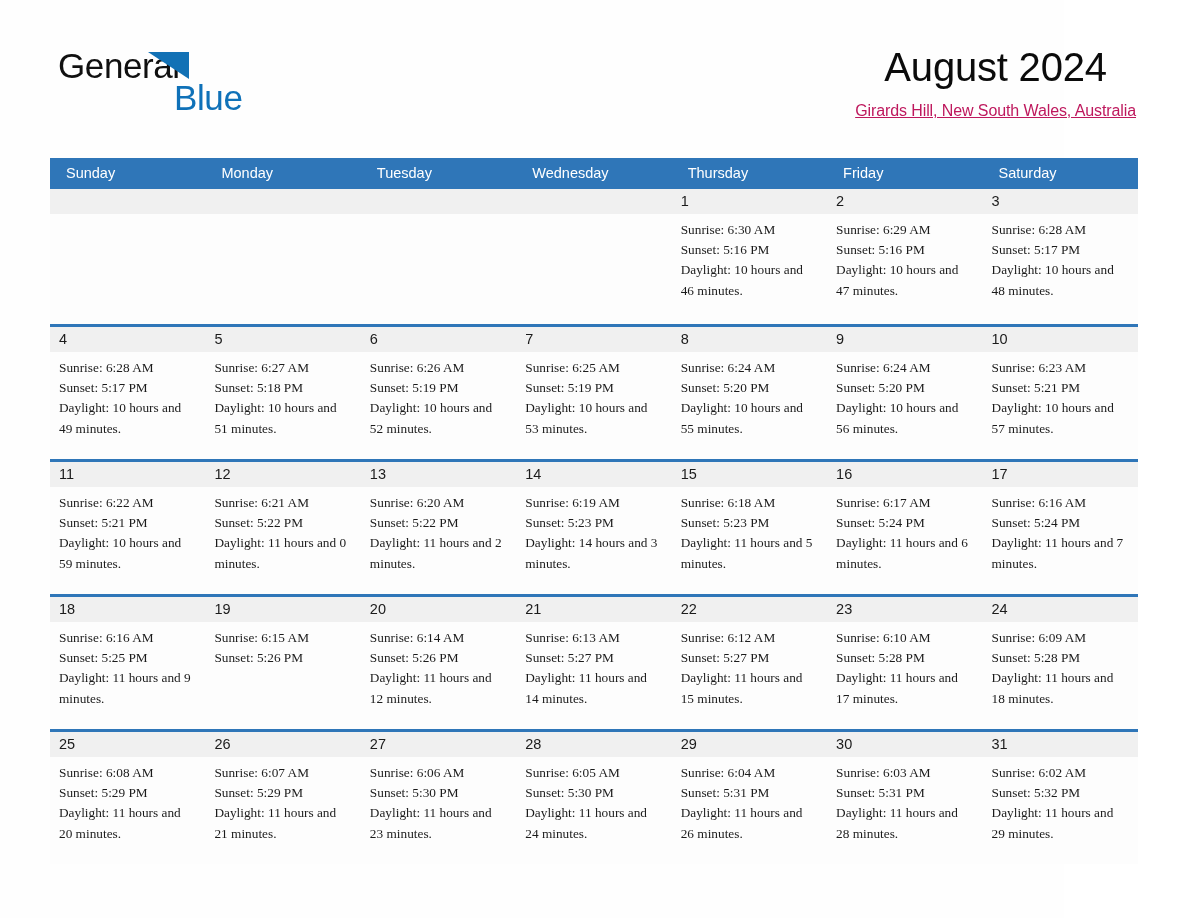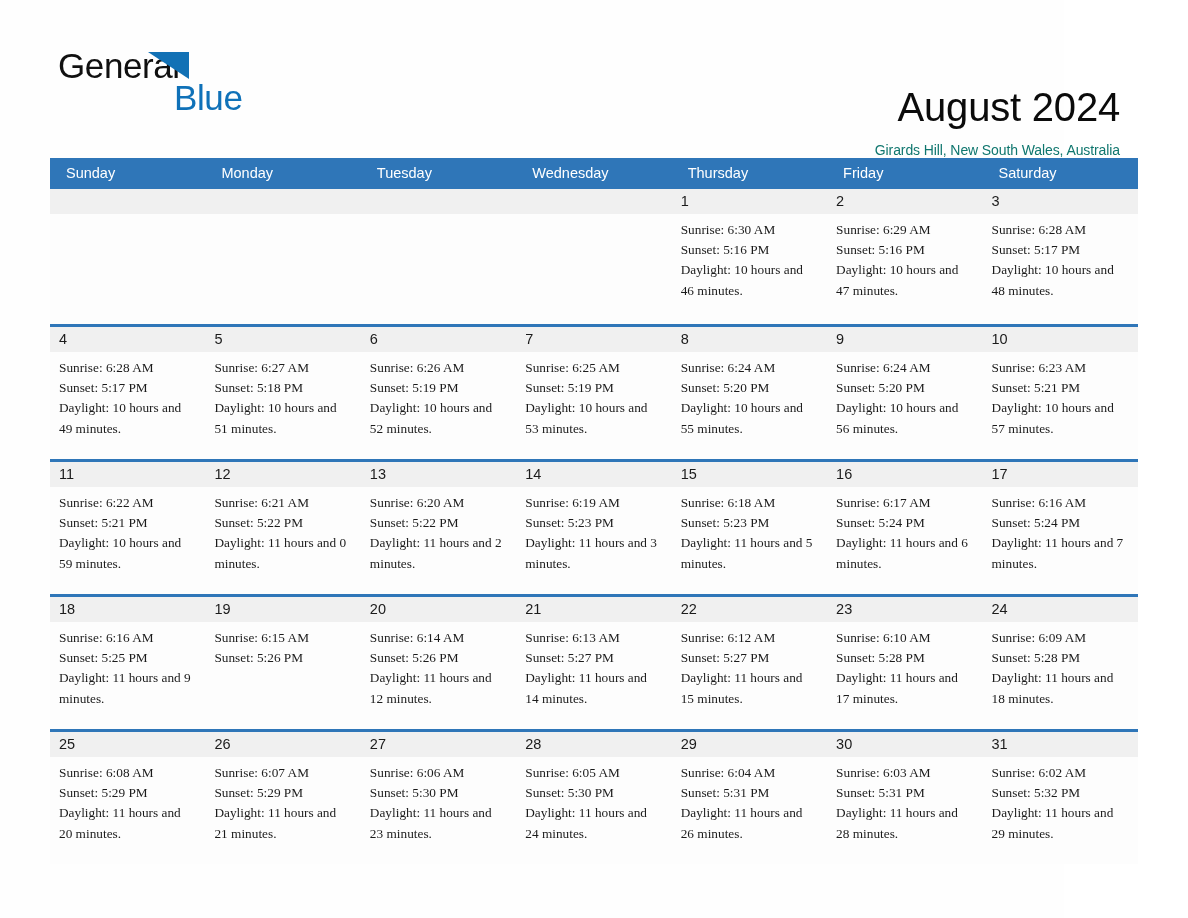--- a/index.html
+++ b/index.html
@@ -66,38 +66,38 @@
     font-size: 35px;
     color: #0f71b8;
     letter-spacing: -0.4px;
     font-weight: 400;
     line-height: 1;
     margin-left: 44px;
   }
 
   .title-block {
     position: absolute;
-    right: 68px;
+    right: 52px;
     top: 46px;
-    text-align: right;
-    margin-top: 40px;
+    text-align: center;
   }
   .cal-title {
     font-size: 40px;
     font-weight: 400;
     color: #0b0b0b;
     line-height: 1.05;
     letter-spacing: -0.2px;
   }
   .cal-subtitle {
     margin-top: 14px;
-    font-size: 14px;
+    font-size: 16px;
     font-weight: 400;
-    color: #0f766e;
+    color: #be185d;
     letter-spacing: -0.1px;
+    text-decoration: underline;
   }
 
   
   .calendar {
     position: absolute;
     left: 50px;
     top: 158px;
     width: 1088px;
   }
 
@@ -300,21 +300,21 @@
               <div>Sunrise: 6:20 AM</div>
               <div>Sunset: 5:22 PM</div>
               <div class="wrapline">Daylight: 11 hours and 2 minutes.</div>
             </div>
           </div>
           <div class="day-cell">
             <div class="day-number">14</div>
             <div class="day-body">
               <div>Sunrise: 6:19 AM</div>
               <div>Sunset: 5:23 PM</div>
-              <div class="wrapline">Daylight: 11 hours and 3 minutes.</div>
+              <div class="wrapline">Daylight: 14 hours and 3 minutes.</div>
             </div>
           </div>
           <div class="day-cell">
             <div class="day-number">15</div>
             <div class="day-body">
               <div>Sunrise: 6:18 AM</div>
               <div>Sunset: 5:23 PM</div>
               <div class="wrapline">Daylight: 11 hours and 5 minutes.</div>
             </div>
           </div>

